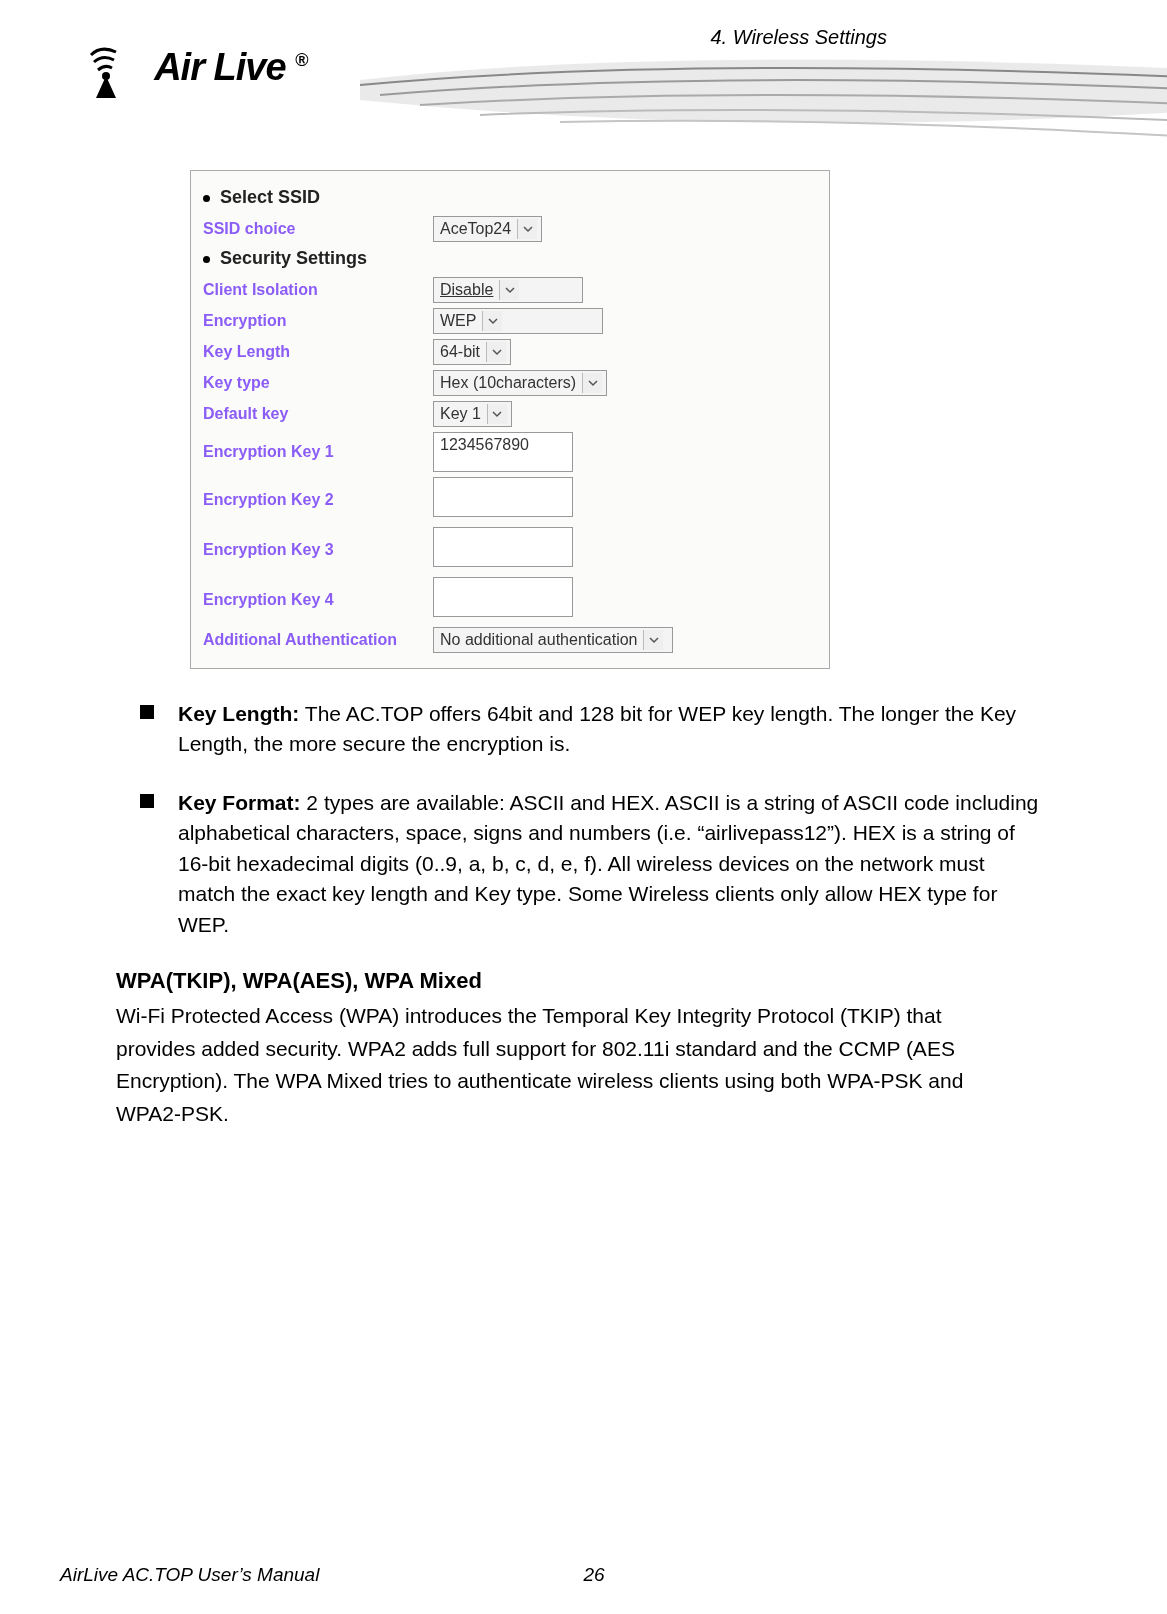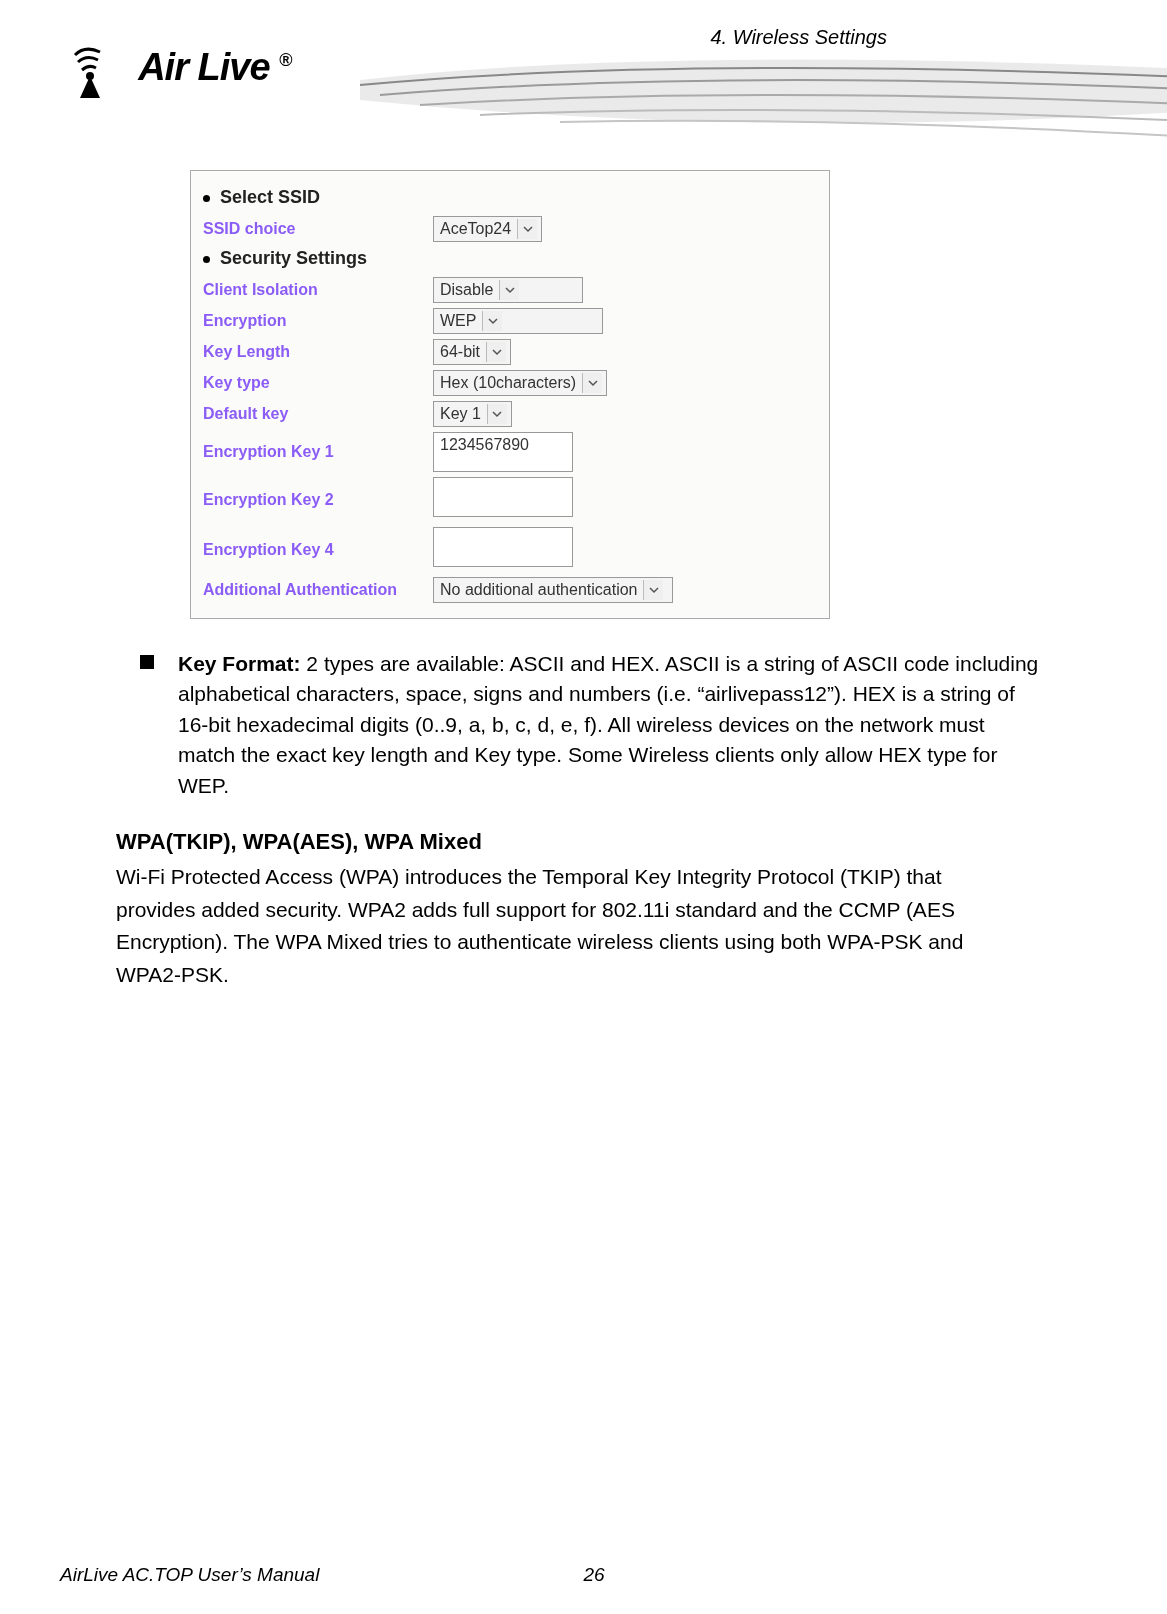--- a/index.html
+++ b/index.html
@@ -23,21 +23,21 @@
   }
   .chapter-title {
     position: absolute;
     right: 220px;
     top: 6px;
     font-style: italic;
     font-size: 20px;
   }
   .logo {
     position: absolute;
-    left: 0;
+    left: 16px;
     top: 20px;
     font-style: italic;
     font-weight: bold;
     font-size: 38px;
     letter-spacing: -1px;
   }
   .logo svg { vertical-align: middle; }
   .swoosh {
     position: absolute;
     left: 300px;
@@ -93,21 +93,21 @@
   }
   .fake-select .sel-text { padding-right: 4px; }
   .fake-select .sel-arrow {
     display:inline-flex; align-items:center; justify-content:center;
     width:20px; height:20px;
     background:#efefef;
     border-left:1px solid #bbb;
     margin-left:2px;
   }
   .fake-select.wide-a { min-width:88px;text-align:right; }
-  .fake-select.wide-b { min-width:150px; }
+  .fake-select.wide-b { min-width:150px;text-decoration:underline; }
   .fake-select.wide-c { min-width:170px; }
   .fake-select.wide-d { min-width:70px; }
   .fake-select.wide-e { min-width:160px; }
   .fake-select.wide-f { min-width:70px; }
   .fake-select.wide-g { min-width:240px; }
   .fake-input {
     display:inline-block;
     border:1px solid #999;
     background:#fff;
     font-size:16px;
@@ -284,20 +284,26 @@
         <div class="fake-input">1234567890</div>
       </div>
     </div>
     <div class="cp-row">
       <div class="cp-label">Encryption Key 2</div>
       <div class="cp-control">
         <div class="fake-input empty"></div>
       </div>
     </div>
     <div class="cp-row">
+      <div class="cp-label">Encryption Key 3</div>
+      <div class="cp-control">
+        <div class="fake-input empty"></div>
+      </div>
+    </div>
+    <div class="cp-row">
       <div class="cp-label">Encryption Key 4</div>
       <div class="cp-control">
         <div class="fake-input empty"></div>
       </div>
     </div>
 
     <div class="cp-row">
       <div class="cp-label">Additional Authentication</div>
       <div class="cp-control">
         <div class="fake-select wide-g">
@@ -306,20 +312,26 @@
               <svg width="10" height="10" viewBox="0 0 10 10">
                 <path d="M1 3 L5 7 L9 3" stroke="#555" stroke-width="1.5" fill="none"></path>
               </svg>
             </span>
         </div>
       </div>
     </div>
   </div>
 
   <div class="bullets">
+    <div class="bullet-item">
+      <div class="bullet-mark"><span class="sq"></span></div>
+      <div class="bullet-body">
+        <span class="lead">Key Length:</span><span> The AC.TOP offers 64bit and 128 bit for WEP key length. The longer the Key Length, the more secure the encryption is.</span>
+      </div>
+    </div>
     <div class="bullet-item">
       <div class="bullet-mark"><span class="sq"></span></div>
       <div class="bullet-body">
         <span class="lead">Key Format:</span><span> 2 types are available: ASCII and HEX. ASCII is a string of ASCII code including alphabetical characters, space, signs and numbers (i.e. “airlivepass12”). HEX is a string of 16-bit hexadecimal digits (0..9, a, b, c, d, e, f). All wireless devices on the network must match the exact key length and Key type. Some Wireless clients only allow HEX type for WEP.</span>
       </div>
     </div>
   </div>
 
   <div class="section-h">WPA(TKIP), WPA(AES), WPA Mixed</div>
   <div class="section-body">Wi-Fi Protected Access (WPA) introduces the Temporal Key Integrity Protocol (TKIP) that provides added security. WPA2 adds full support for 802.11i standard and the CCMP (AES Encryption). The WPA Mixed tries to authenticate wireless clients using both WPA-PSK and WPA2-PSK.</div>

